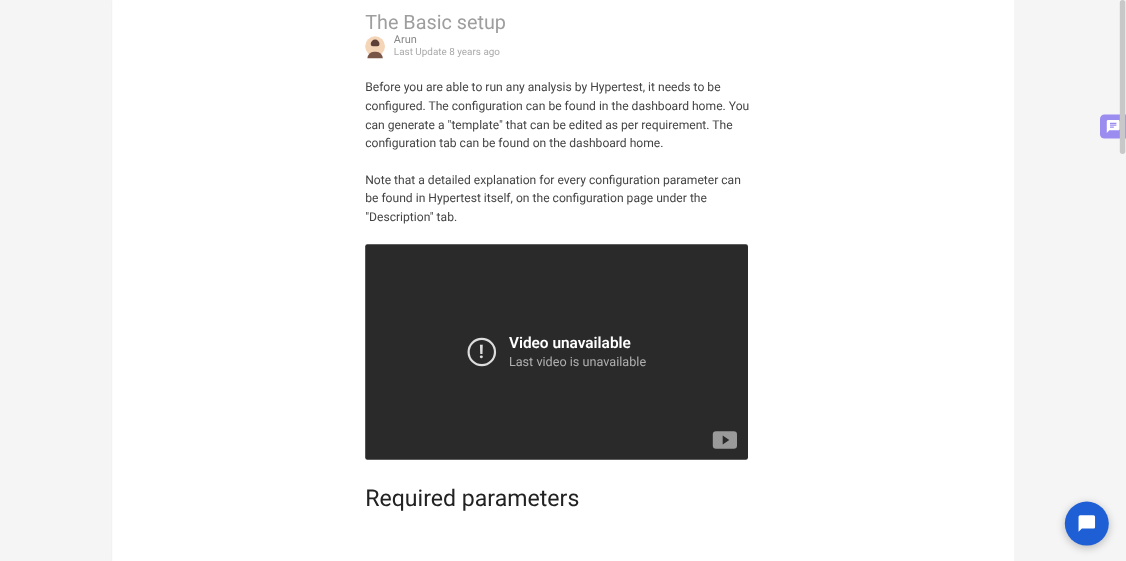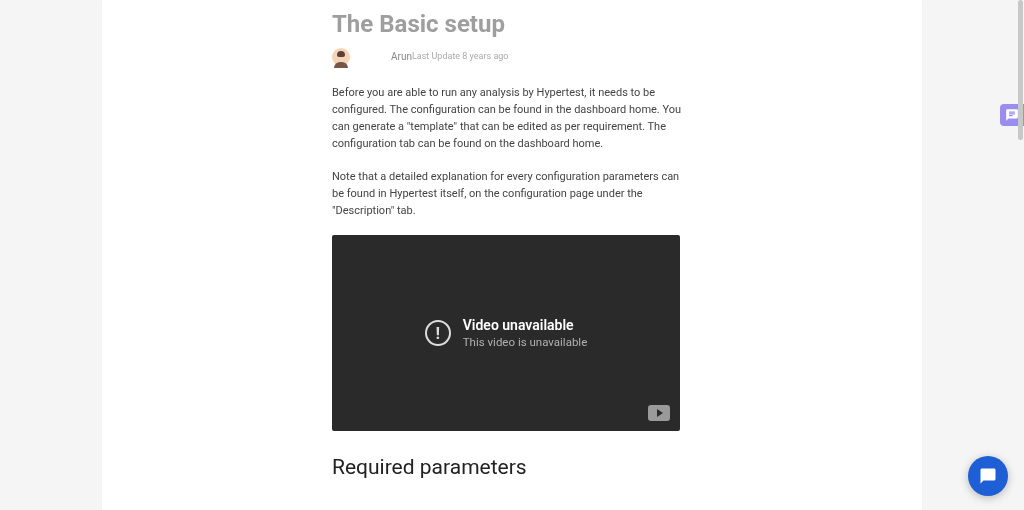--- a/index.html
+++ b/index.html
@@ -23,24 +23,23 @@
       height: 510px;
       padding: 10px 0 0 0;
       box-shadow: 0 0 2px rgba(0,0,0,0.05);
       overflow-y: auto;
     }
     .content {
       width: 350px;
       margin-left: 230px;
     }
     .page-title {
-      font-size: 24px;
-      font-weight: 700;
+      font-size: 18px;
+      font-weight: 400;
       color: #9e9e9e;
-      margin-bottom: 10px;
     }
     .author-row {
       display: flex;
       align-items: center;
       gap: 8px;
       margin-bottom: 18px;
     }
     .avatar {
       width: 18px;
       height: 18px;
@@ -64,23 +63,22 @@
       position: absolute;
       bottom: -2px;
       left: 2px;
       width: 14px;
       height: 6px;
       background: #795548;
       border-radius: 6px 6px 0 0;
     }
     .author-meta {
       display: flex;
-      flex-direction: row;
+      flex-direction: column;
       line-height: 1.15;
-      margin-left: 33px;
     }
     .author-name {
       font-size: 10px;
       color: #888;
     }
     .last-update {
       font-size: 9px;
       color: #aaa;
     }
     .paragraph {
@@ -214,27 +212,27 @@
 
     <div class="author-row">
       <div class="avatar"></div>
       <div class="author-meta">
         <span class="author-name">Arun</span>
         <span class="last-update">Last Update 8 years ago</span>
       </div>
     </div>
 
     <p class="paragraph">Before you are able to run any analysis by Hypertest, it needs to be configured. The configuration can be found in the dashboard home. You can generate a "template" that can be edited as per requirement. The configuration tab can be found on the dashboard home.</p>
-    <p class="paragraph">Note that a detailed explanation for every configuration parameters can be found in Hypertest itself, on the configuration page under the "Description" tab.</p>
+    <p class="paragraph">Note that a detailed explanation for every configuration parameter can be found in Hypertest itself, on the configuration page under the "Description" tab.</p>
 
     <div class="video-box">
       <div class="video-warn-icon">!</div>
       <div class="video-text-col">
         <span class="video-title">Video unavailable</span>
-        <span class="video-sub">This video is unavailable</span>
+        <span class="video-sub">Last video is unavailable</span>
       </div>
       <div class="yt-badge"></div>
     </div>
 
     <h2 class="section-heading">Required parameters</h2>
 
   </div>
 </div>
 
 <div class="side-widget">

